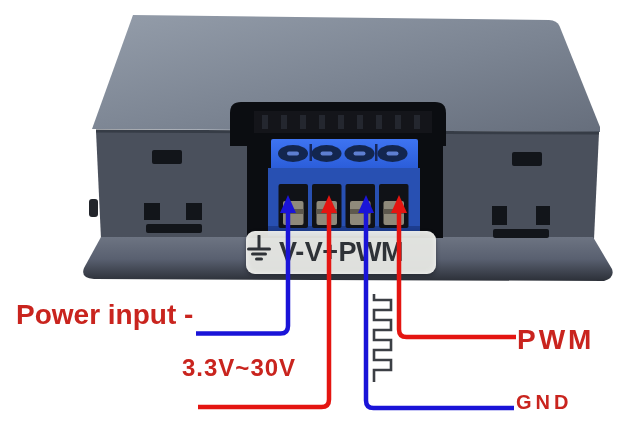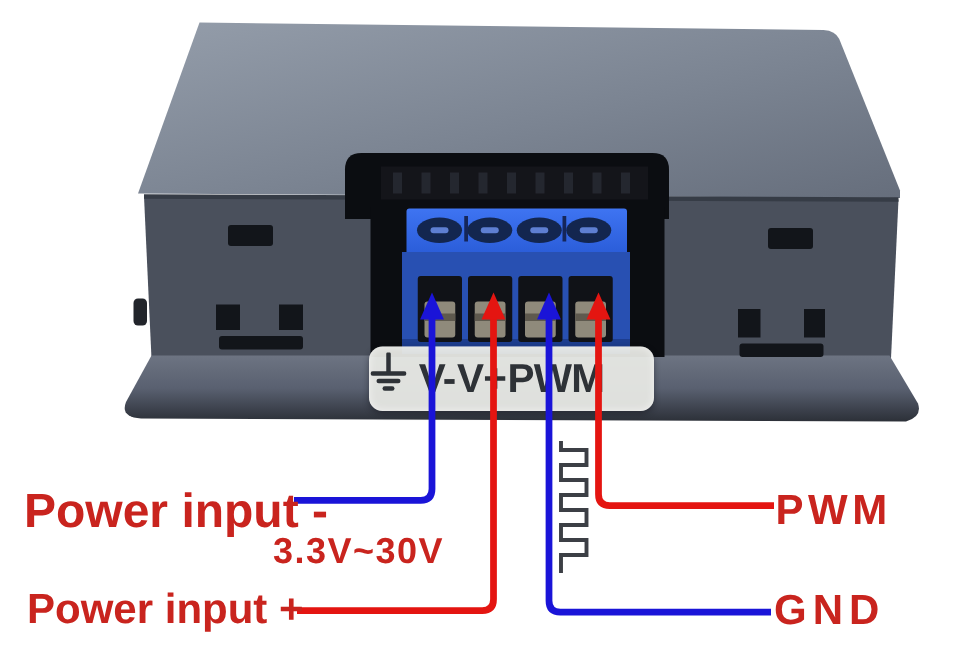--- a/index.html
+++ b/index.html
@@ -5,25 +5,25 @@
   html,body{margin:0;padding:0;background:#ffffff;}
   .stage{
     position:relative;width:640px;height:434px;background:#ffffff;overflow:hidden;
     font-family:"Liberation Sans",sans-serif;
   }
   .stage svg{position:absolute;left:0;top:0;}
   .ann{
     position:absolute;color:var(--annotation_red,#c9241e);
     font-weight:600;line-height:1.05;white-space:nowrap;
   }
-  .ann-power-minus{left:16px;top:324px;font-size:32px;text-align:center;}
+  .ann-power-minus{left:16px;top:300px;font-size:28px;text-align:center;}
   .ann-range{left:182px;top:355px;font-size:24px;letter-spacing:1px;}
   .ann-power-plus{left:18px;top:391px;font-size:28px;}
   .ann-pwm{left:517px;top:325px;font-size:28px;letter-spacing:3px;}
-  .ann-gnd{left:516px;top:392px;font-size:28px;letter-spacing:4px;}
+  .ann-gnd{left:516px;top:392px;font-size:20px;letter-spacing:4px;}
   .terminal-label{
     position:absolute;left:246px;top:231px;width:190px;height:43px;
     background:rgba(231,232,228,0.95);border-radius:9px;
     box-shadow:0 2px 4px rgba(18,20,26,0.45), inset 0 0 6px rgba(255,255,255,0.6);
     display:flex;align-items:center;justify-content:center;gap:1px;
     font-size:27px;font-weight:600;color:#2e3237;letter-spacing:-0.5px;
   }
   .terminal-label .gnd-sym{display:block;margin:4px 1px 0 1px;}
   .wire{fill:none;stroke-width:4.5px;}
   .wire-blue{stroke:var(--wire_blue,#1a14d8);}
@@ -169,16 +169,15 @@
     </g>
 
     <g>
       <path class="wire wire-red" d="M399,210 V329.5 Q399,337 406.5,337 H516"></path>
       <polygon class="head-red" points="399,195 391,213 407,213"></polygon>
     </g>
   </svg>
 
   <div class="ann ann-power-minus">Power input -</div>
   <div class="ann ann-range">3.3V~30V</div>
-  <div class="ann ann-power-plus">Power input +</div>
   <div class="ann ann-pwm">PWM</div>
   <div class="ann ann-gnd">GND</div>
 </div>
 
 </body></html>

